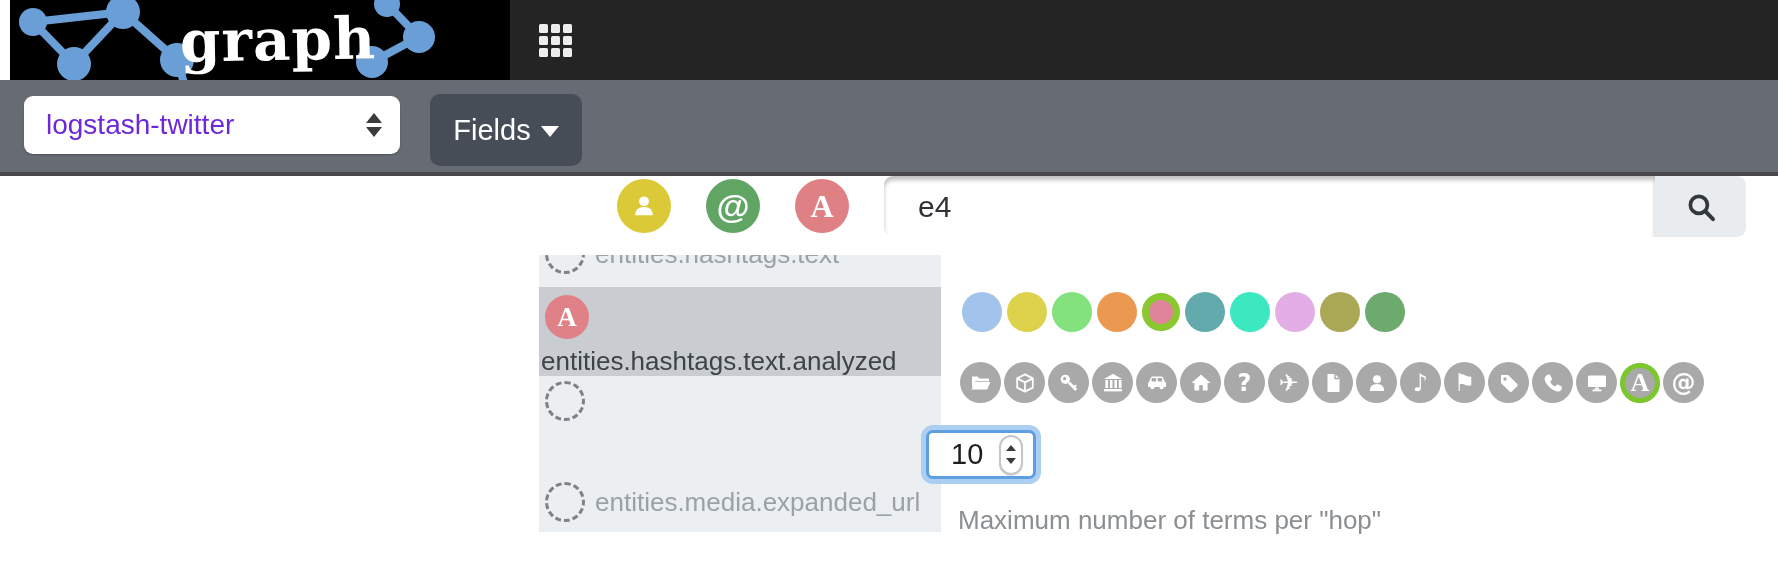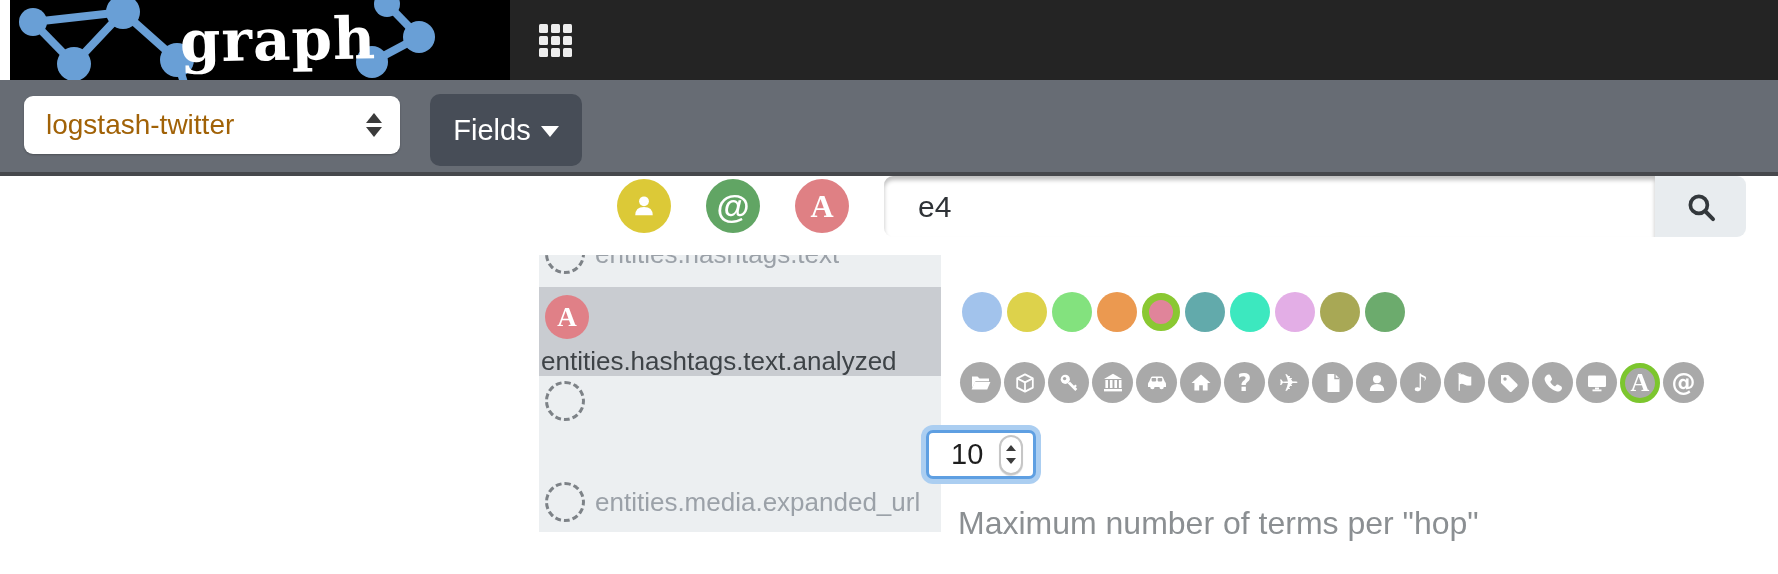--- a/index.html
+++ b/index.html
@@ -10,21 +10,21 @@
   
   .app-header { position:absolute; left:10px; top:0; width:1778px; height:80px; background:#242424; }
   .logo-box { position:absolute; left:0; top:0; width:500px; height:80px; background:#000; cursor:pointer; }
   .apps-btn { position:absolute; left:516px; top:12px; width:58px; height:56px; background:transparent; border:none; cursor:pointer; }
   .grid-icon { display:grid; grid-template-columns:repeat(3,9px); grid-template-rows:repeat(3,9px); gap:3px; width:33px; margin:0 auto; }
   .grid-icon i { background:#ededed; border-radius:1.5px; }
 
   
   .toolbar { position:absolute; left:0; top:80px; width:1778px; height:96px; background:#676c74; border-bottom:4px solid #46484c; }
   .index-select { position:absolute; left:24px; top:16px; width:376px; height:58px; background:#fff; border-radius:9px; box-shadow:0 1px 2px rgba(0,0,0,.25); display:flex; align-items:center; cursor:pointer; }
-  .index-select .sel-label { margin-left:22px; font-size:28px; color:#a16207; flex:1; }
+  .index-select .sel-label { margin-left:22px; font-size:28px; color:#6d28d9; flex:1; }
   .caret-ud { margin-right:18px; display:flex; flex-direction:column; align-items:center; gap:4px; }
   .caret-ud i { width:0; height:0; border-left:8px solid transparent; border-right:8px solid transparent; }
   .caret-ud i.up { border-bottom:10px solid #3b3b3b; }
   .caret-ud i.dn { border-top:10px solid #3b3b3b; }
 
   .fields-btn { position:absolute; left:430px; top:14px; width:152px; height:72px; background:#474d57; border:none; border-radius:10px; color:#fff; font-size:29px; font-family:inherit; cursor:pointer; display:flex; align-items:center; justify-content:center; gap:10px; }
   .caret-down { width:0; height:0; border-left:9px solid transparent; border-right:9px solid transparent; border-top:11px solid #fff; margin-top:3px; }
 
   .vbtn { position:absolute; top:99px; width:54px; height:54px; border:none; border-radius:50%; cursor:pointer; display:flex; align-items:center; justify-content:center; color:#fff; padding:0; }
   .vbtn.v-user { left:617px; background:#dcc937; }
@@ -61,21 +61,21 @@
   .icircle .tglyph { font-size:24px; font-weight:bold; line-height:1; font-family:"DejaVu Sans",sans-serif; }
   .icircle .tglyph.serif { font-family:"Liberation Serif","DejaVu Serif",serif; font-size:26px; }
 
   .hop-input { position:absolute; left:926px; top:430px; width:110px; height:49px; background:#fff; border:3px solid #5e9fe2; border-radius:7px; box-shadow:0 0 0 5px #abcef1; display:flex; align-items:center; cursor:text; }
   .hop-value { margin-left:22px; font-size:29px; color:#1e1e1e; flex:1; }
   .stepper { width:24px; height:40px; margin-right:10px; background:#fff; border:2px solid #c6c6c6; border-radius:12px; box-shadow:0 1px 1px rgba(0,0,0,.15); display:flex; flex-direction:column; align-items:center; justify-content:center; gap:7px; cursor:pointer; }
   .stepper i { width:0; height:0; border-left:5px solid transparent; border-right:5px solid transparent; }
   .stepper i.up { border-bottom:6px solid #3c3c3c; }
   .stepper i.dn { border-top:6px solid #3c3c3c; }
 
-  .hop-label { position:absolute; left:958px; top:505px; font-size:32px; color:#8b8f92; }
+  .hop-label { position:absolute; left:958px; top:505px; font-size:26px; color:#8b8f92; }
 
   svg { display:block; }
 </style>
 </head>
 <body>
 
 <div class="screen">
 
   <header class="app-header">
     <div class="logo-box">

